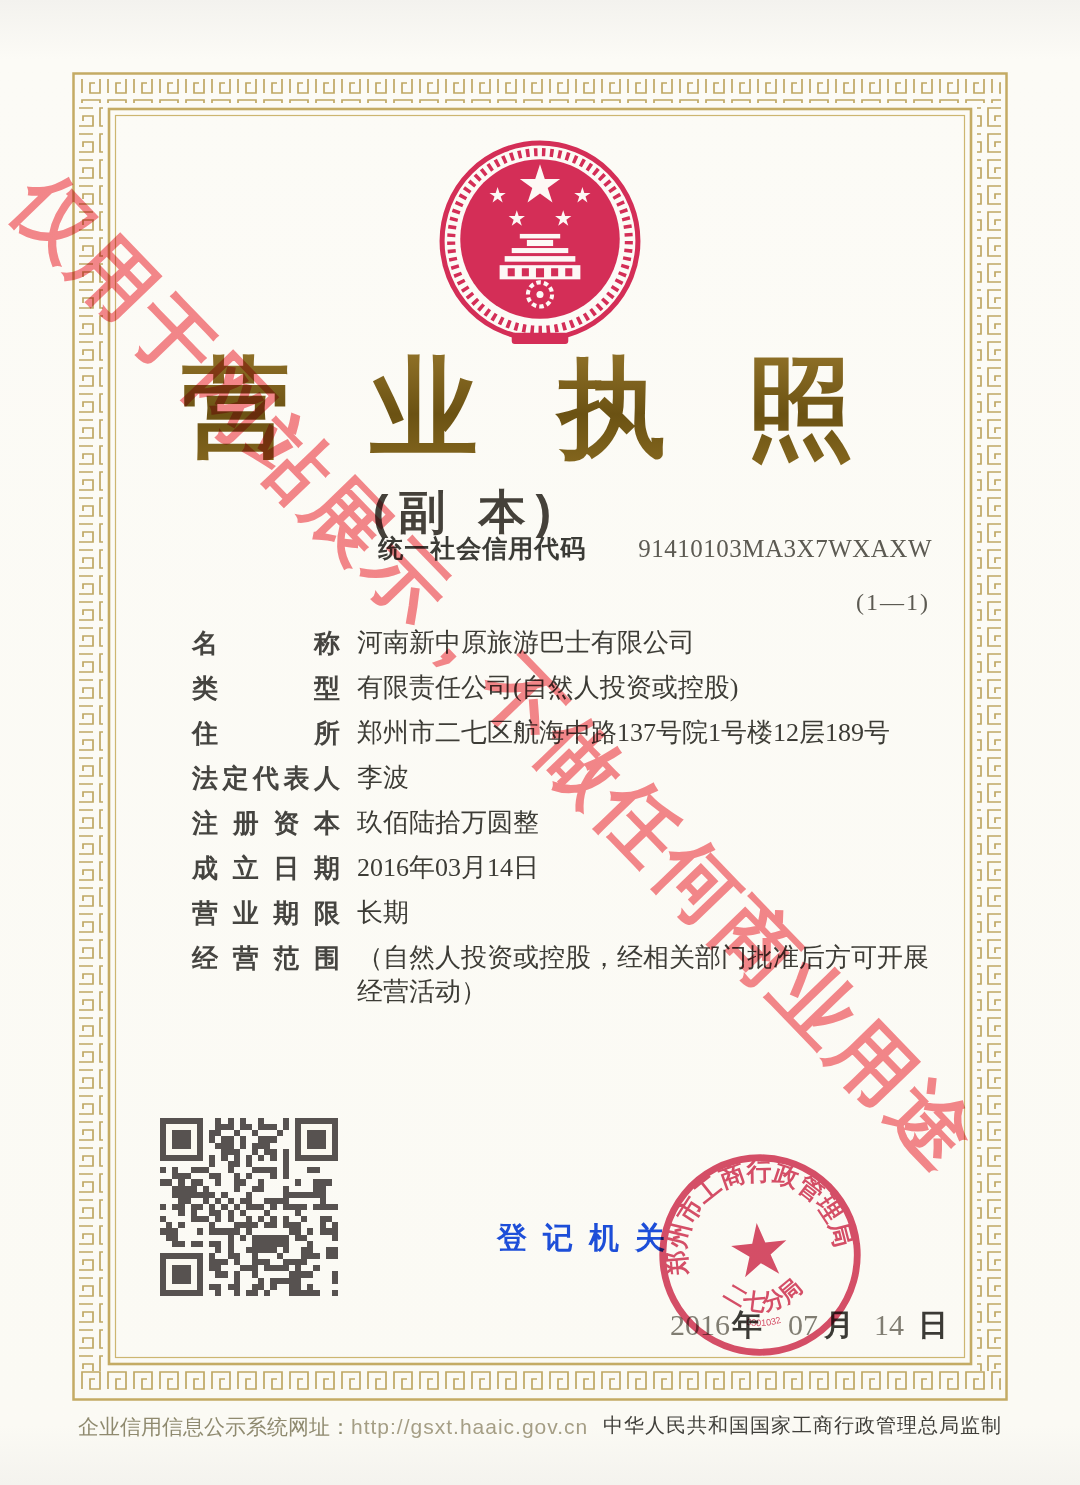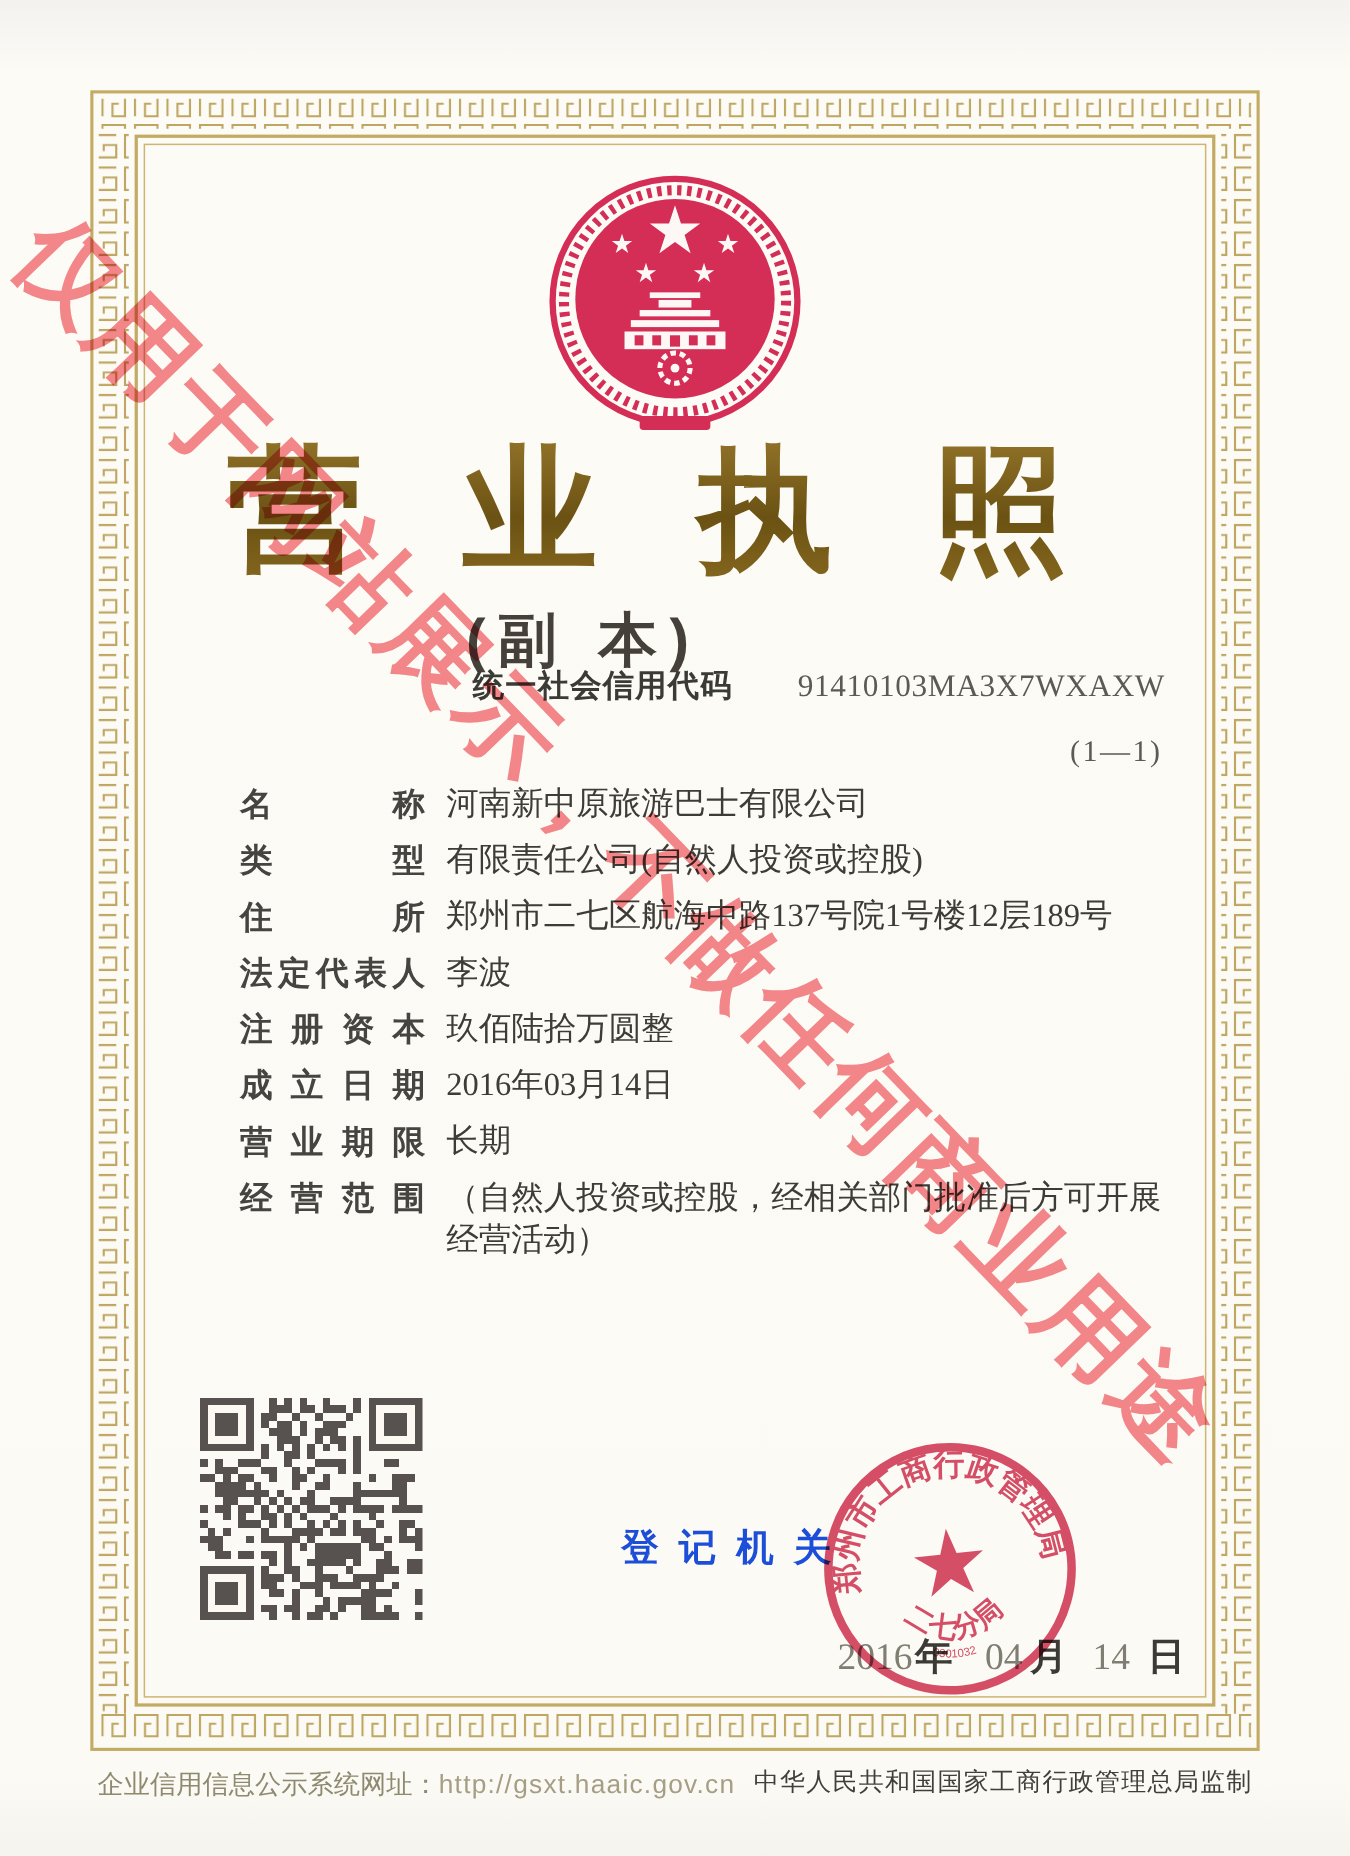--- a/index.html
+++ b/index.html
@@ -556,21 +556,21 @@
     <textPath href="#sealArcBot" startOffset="21">二七分局</textPath>
   </text>
   <text font-size="9.5" font-family="Liberation Sans, sans-serif">
     <textPath href="#sealArcCode" startOffset="16">0301032</textPath>
   </text>
 </svg>
 
 <div class="date-row">
   <span class="date-num">2016</span>
   <span class="date-unit g1">年</span>
-  <span class="date-num g2">04</span>
+  <span class="date-num g2">07</span>
   <span class="date-unit g3">月</span>
   <span class="date-num g4">14</span>
   <span class="date-unit g5">日</span>
 </div>
 
 <div class="footer-left">
   <span>企业信用信息公示系统网址：</span><span class="url">http://gsxt.haaic.gov.cn</span>
 </div>
 <div class="footer-right">中华人民共和国国家工商行政管理总局监制</div>
 

